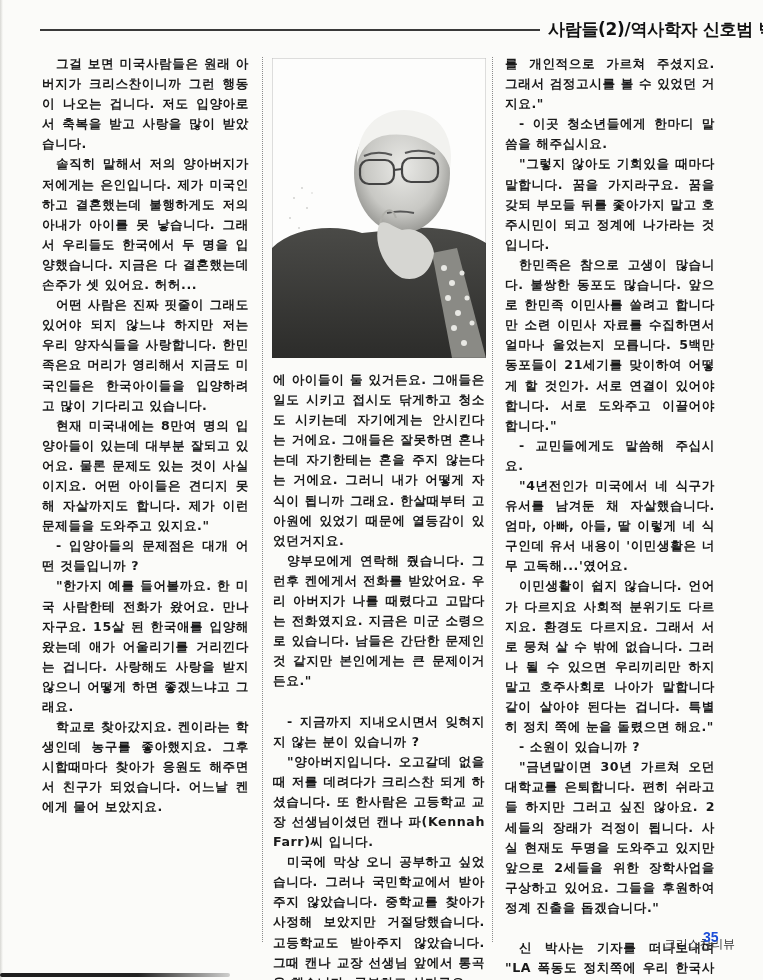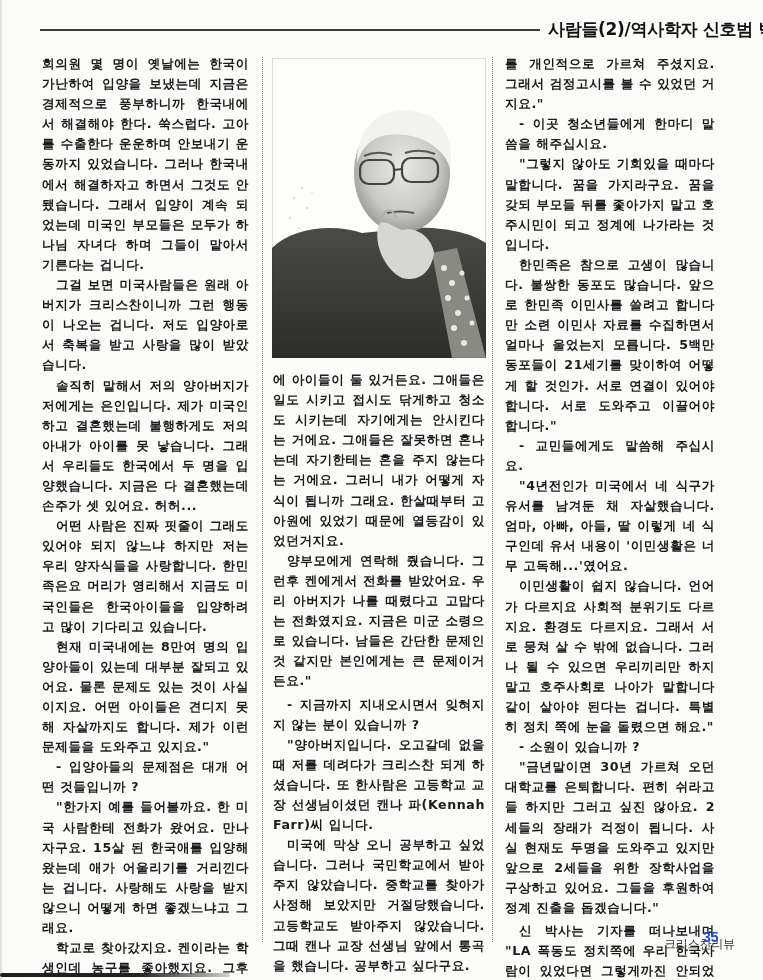--- a/index.html
+++ b/index.html
@@ -22,21 +22,21 @@
     font-size: 17px; font-weight: bold; letter-spacing: -0.3px; color: #111;
     white-space: nowrap;
   }
   .col {
     position: absolute;
     font-size: 12.6px; line-height: 20.1px; letter-spacing: 0.6px;
     text-align: justify; font-weight: bold; color: #1a1a1a;
   }
   .col p { margin: 0; text-indent: 14px; }
   .col p.noindent { text-indent: 0; }
-  .col p.gap { margin-top: 3px; }
+  .col p.gap { margin-top: 20px; }
   .col1 { left: 42px; top: 54px; width: 207px; }
   .col2 { left: 273px; top: 370px; width: 212px; }
   .col3 { left: 505px; top: 54px; width: 210px; }
   .rule-v {
     position: absolute; width: 0; border-left: 1px dotted #8a8a8a;
   }
   .rule-v1 { left: 262px; top: 57px; height: 885px; }
   .rule-v2 { left: 492px; top: 57px; height: 885px; }
   .photo {
     position: absolute; left: 272px; top: 58px; width: 214px; height: 300px;
@@ -62,21 +62,20 @@
 
 <div class="page-edge"></div>
 
 <div class="header-rule"></div>
 <div class="header-title">사람들(2)/역사학자 신호범 박사</div>
 
 <div class="rule-v rule-v1"></div>
 <div class="rule-v rule-v2"></div>
 
 <div class="col col1">
-  <p class="noindent">회의원 몇 명이 옛날에는 한국이 가난하여 입양을 보냈는데 지금은 경제적으로 풍부하니까 한국내에서 해결해야 한다. 쑥스럽다. 고아를 수출한다 운운하며 안보내기 운동까지 있었습니다. 그러나 한국내에서 해결하자고 하면서 그것도 안됐습니다. 그래서 입양이 계속 되었는데 미국인 부모들은 모두가 하나님 자녀다 하며 그들이 맡아서 기른다는 겁니다.</p>
   <p>그걸 보면 미국사람들은 원래 아버지가 크리스찬이니까 그런 행동이 나오는 겁니다. 저도 입양아로서 축복을 받고 사랑을 많이 받았습니다.</p>
   <p>솔직히 말해서 저의 양아버지가 저에게는 은인입니다. 제가 미국인하고 결혼했는데 불행하게도 저의 아내가 아이를 못 낳습니다. 그래서 우리들도 한국에서 두 명을 입양했습니다. 지금은 다 결혼했는데 손주가 셋 있어요. 허허...</p>
   <p>어떤 사람은 진짜 핏줄이 그래도 있어야 되지 않느냐 하지만 저는 우리 양자식들을 사랑합니다. 한민족은요 머리가 영리해서 지금도 미국인들은 한국아이들을 입양하려고 많이 기다리고 있습니다.</p>
   <p>현재 미국내에는 8만여 명의 입양아들이 있는데 대부분 잘되고 있어요. 물론 문제도 있는 것이 사실이지요. 어떤 아이들은 견디지 못해 자살까지도 합니다. 제가 이런 문제들을 도와주고 있지요."</p>
   <p>- 입양아들의 문제점은 대개 어떤 것들입니까 ?</p>
   <p>"한가지 예를 들어볼까요. 한 미국 사람한테 전화가 왔어요. 만나자구요. 15살 된 한국애를 입양해 왔는데 애가 어울리기를 거리낀다는 겁니다. 사랑해도 사랑을 받지 않으니 어떻게 하면 좋겠느냐고 그래요.</p>
   <p>학교로 찾아갔지요. 켄이라는 학생인데 농구를 좋아했지요. 그후 시합때마다 찾아가 응원도 해주면서 친구가 되었습니다. 어느날 켄에게 물어 보았지요.</p>
 
 </div>
 

